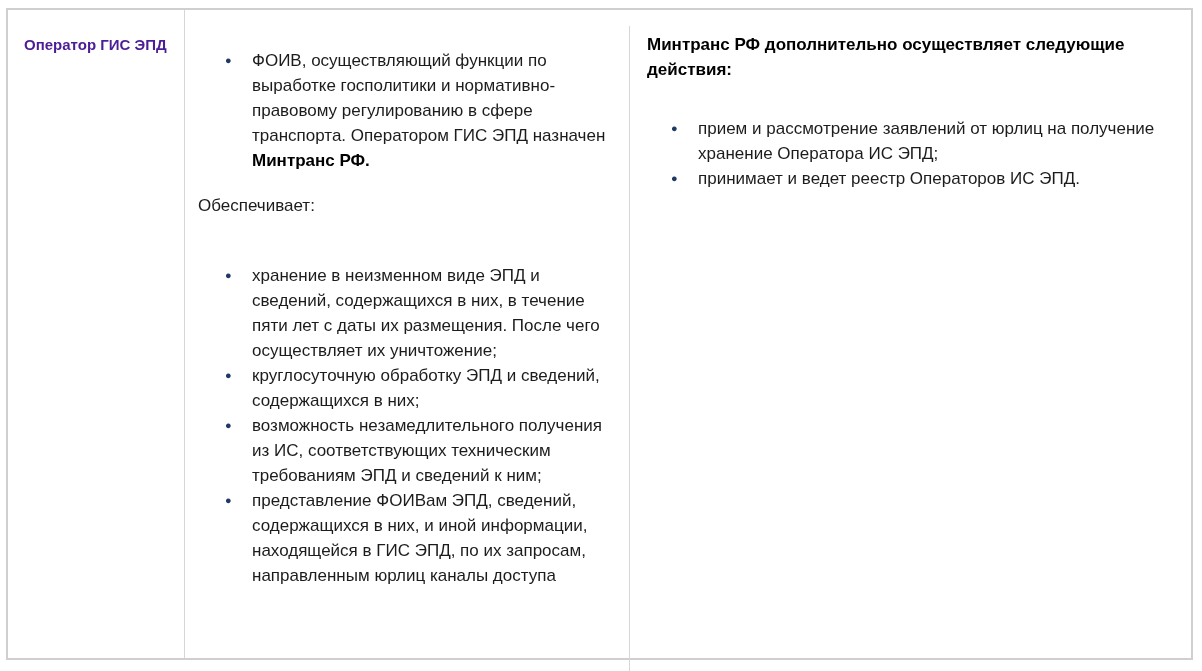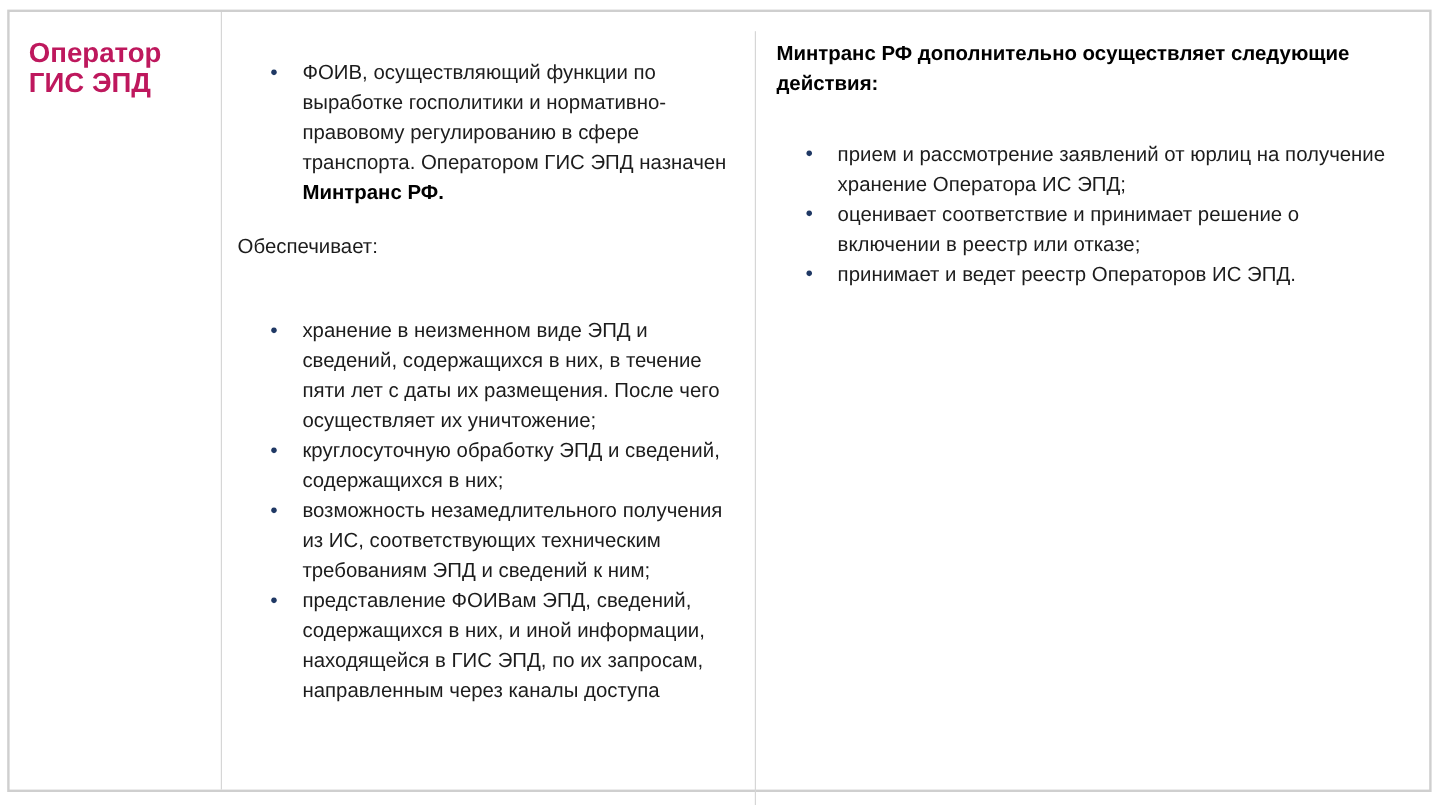--- a/index.html
+++ b/index.html
@@ -36,22 +36,22 @@
     border-right: 1.5px solid #d6d6d6;
     padding: 22px 12px 0 13px;
     margin-top: 16px;
   }
   .col-mintrans {
     flex: 1;
     padding: 22px 33px 0 17px;
   }
   .term-title {
     font-weight: bold;
-    color: #be185d;
-    font-size: 23px;
+    color: #4c1d95;
+    font-size: 15px;
     line-height: 25px;
   }
   .bold-heading {
     font-weight: bold;
     color: #000000;
     font-size: 17px;
     line-height: 25px;
     margin: 0;
   }
   p.plain-label {
@@ -98,26 +98,25 @@
 
   <div class="col col-operator">
     <ul class="bullet-list intro-list">
       <li><span>ФОИВ, осуществляющий функции по выработке госполитики и нормативно-правовому регулированию в сфере транспорта. Оператором ГИС ЭПД назначен </span><span class="bold-inline">Минтранс РФ.</span></li>
     </ul>
     <p class="plain-label">Обеспечивает:</p>
     <ul class="bullet-list duties-list">
       <li>хранение в неизменном виде ЭПД и сведений, содержащихся в них, в течение пяти лет с даты их размещения. После чего осуществляет их уничтожение;</li>
       <li>круглосуточную обработку ЭПД и сведений, содержащихся в них;</li>
       <li>возможность незамедлительного получения из ИС, соответствующих техническим требованиям ЭПД и сведений к ним;</li>
-      <li>представление ФОИВам ЭПД, сведений, содержащихся в них, и иной информации, находящейся в ГИС ЭПД, по их запросам, направленным через каналы доступа</li>
+      <li>представление ФОИВам ЭПД, сведений, содержащихся в них, и иной информации, находящейся в ГИС ЭПД, по их запросам, направленным юрлиц каналы доступа</li>
     </ul>
   </div>
 
   <div class="col col-mintrans">
     <p class="bold-heading">Минтранс РФ дополнительно осуществляет следующие действия:</p>
     <ul class="bullet-list actions-list">
       <li>прием и рассмотрение заявлений от юрлиц на получение хранение Оператора ИС ЭПД;</li>
-      <li>оценивает соответствие и принимает решение о включении в реестр или отказе;</li>
       <li>принимает и ведет реестр Операторов ИС ЭПД.</li>
     </ul>
   </div>
 
 </div>
 
 </body></html>

